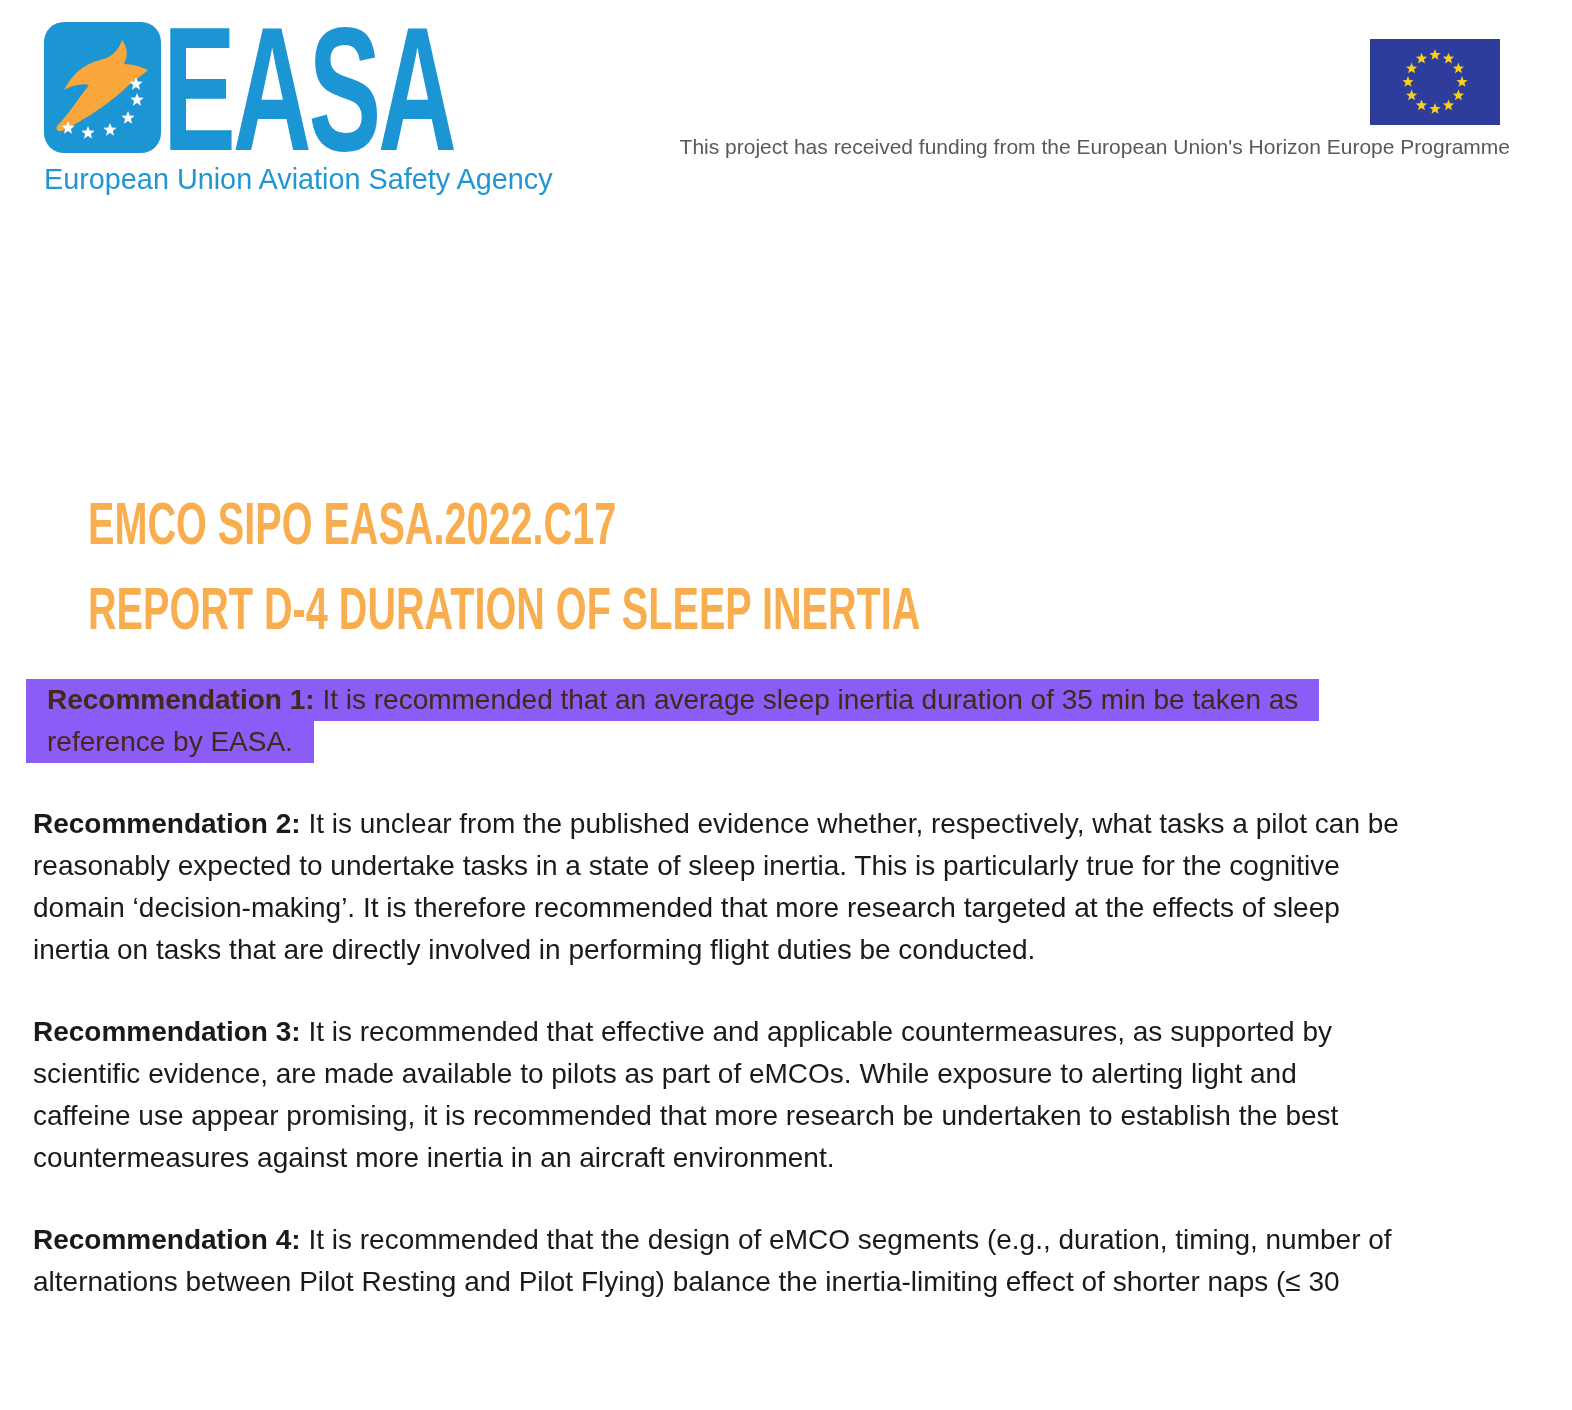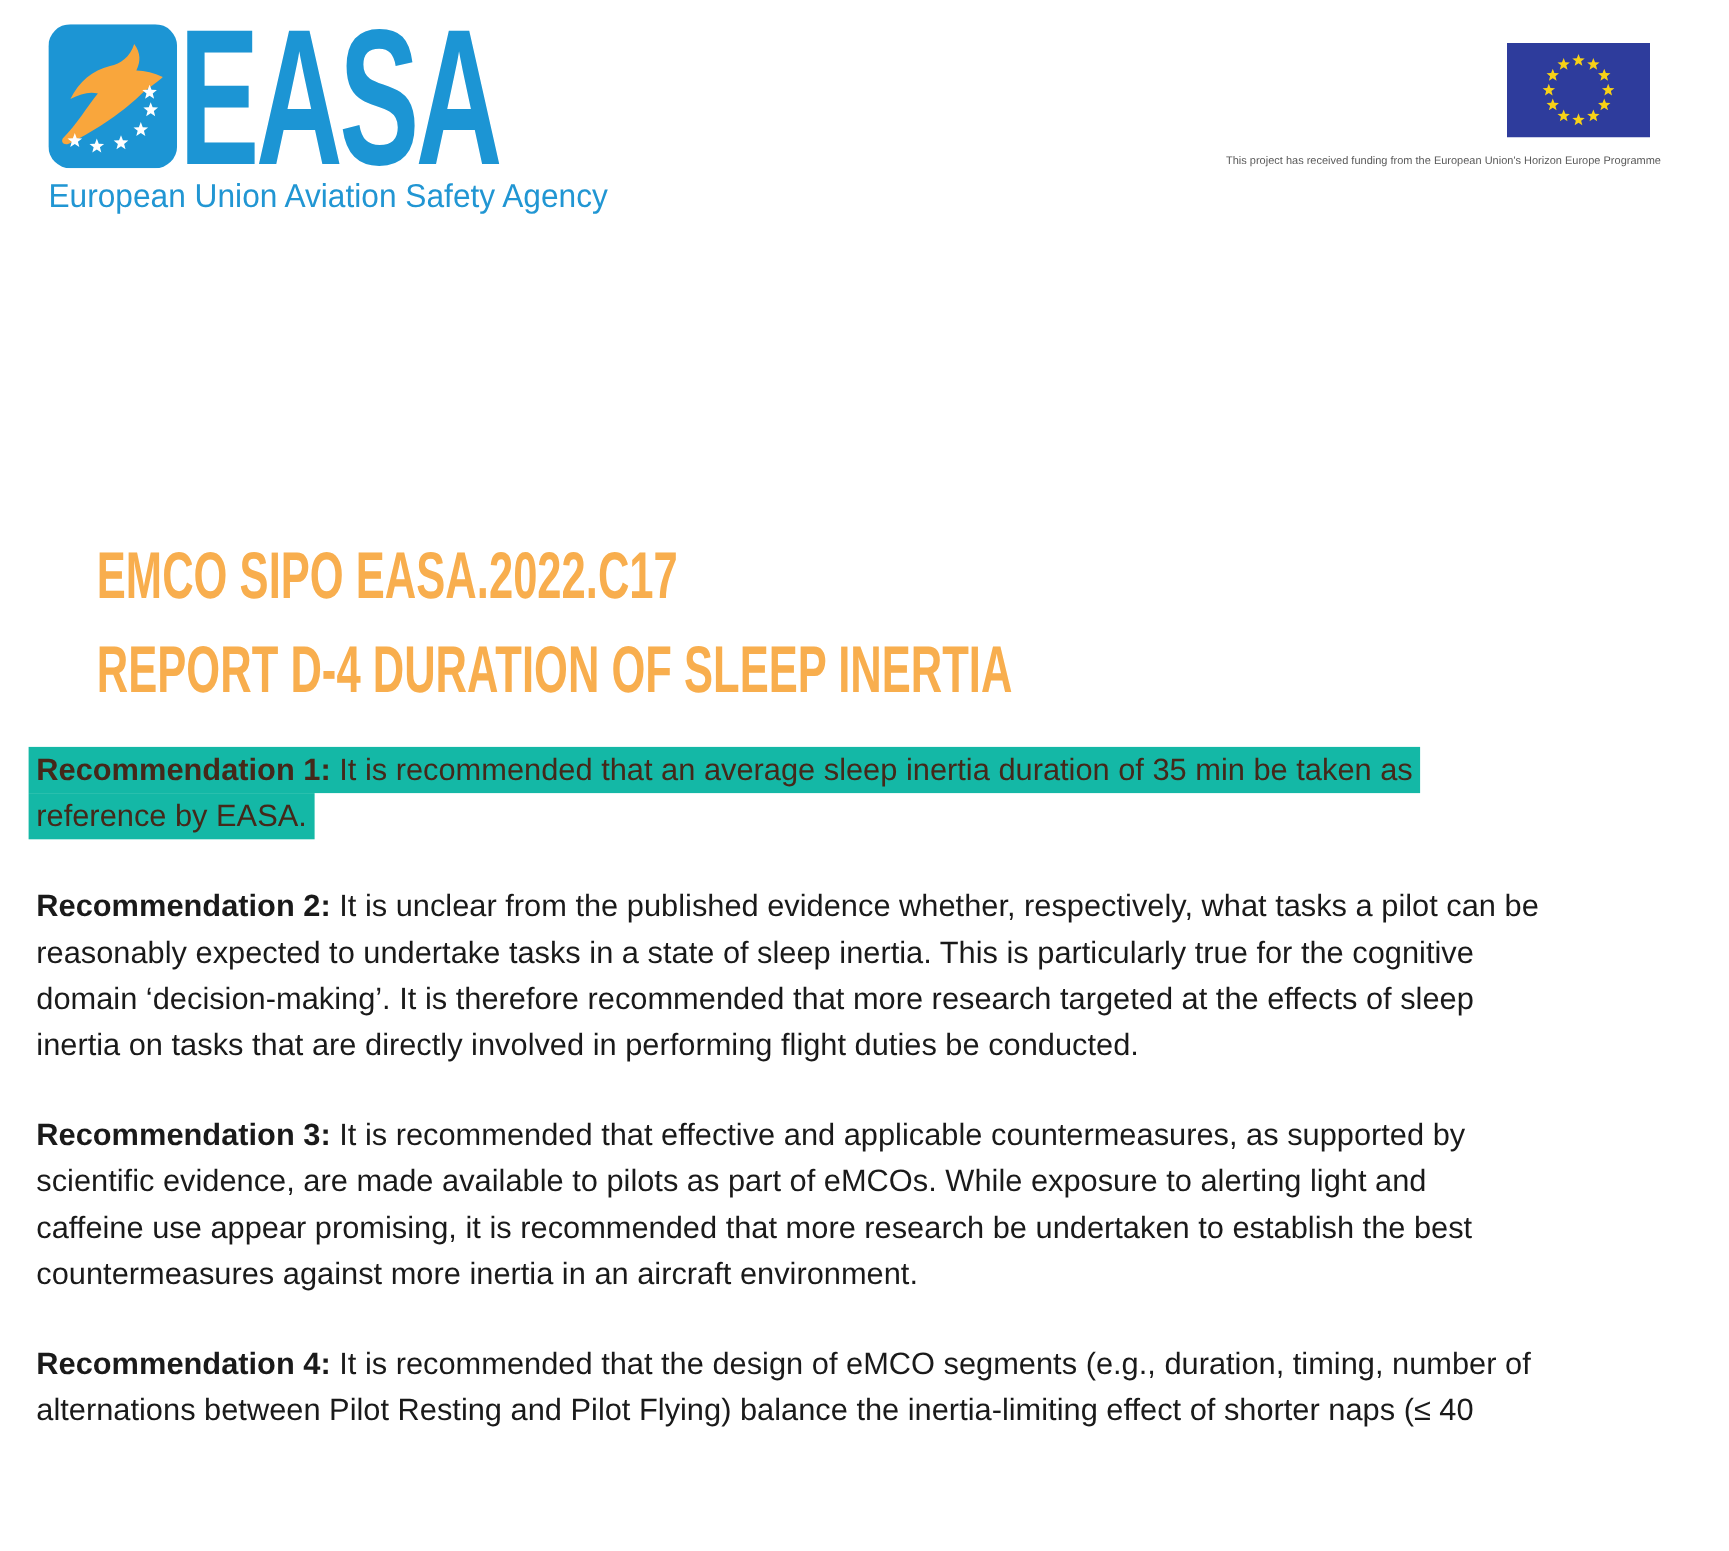--- a/index.html
+++ b/index.html
@@ -17,21 +17,21 @@
     transform:scaleX(0.62);transform-origin:0 0;
   }
   .easa-tagline{
     position:absolute;left:44px;top:162px;
     font-size:30px;line-height:34px;color:#2196D3;white-space:nowrap;
     transform:scaleX(0.96);transform-origin:0 0;
   }
   .eu-flag{position:absolute;left:1370px;top:39px;width:130px;height:86px;}
   .funding-note{
     position:absolute;right:62px;top:137px;
-    font-size:10px;line-height:20px;color:#595959;white-space:nowrap;
+    font-size:21px;line-height:20px;color:#595959;white-space:nowrap;
   }
 
   
   .doc-title{
     position:absolute;left:88px;
     font-size:60px;line-height:60px;font-weight:bold;color:#F8AE4E;
     white-space:nowrap;transform:scaleX(0.66);transform-origin:0 0;
     letter-spacing:0px;
   }
   .doc-title.t1{top:494px;}
@@ -40,23 +40,23 @@
   
   .recommendations{
     position:absolute;left:33px;top:679px;width:1520px;
     font-size:28px;color:#1a1a1a;
   }
   .rec{margin:0 0 40px 0;}
   .line{line-height:42px;white-space:nowrap;}
   .rec-label{font-weight:bold;}
   .rec.highlighted{color:#44281A;}
   .rec.highlighted .hl{
-    background:#14b8a6;
+    background:#8b5cf6;
     display:inline-block;line-height:42px;
-    padding:0 7px;margin-left:-7px;
+    padding:0 21px;margin-left:-7px;
   }
 </style>
 </head>
 <body>
 
 <svg class="easa-logo-box" viewBox="0 0 117 131" xmlns="http://www.w3.org/2000/svg">
   <defs>
     <path id="star" d="M0,-7 L1.76,-2.43 L6.66,-2.16 L2.85,0.93 L4.11,5.66 L0,3 L-4.11,5.66 L-2.85,0.93 L-6.66,-2.16 L-1.76,-2.43 Z"></path>
   </defs>
   <rect x="0" y="0" width="117" height="131" rx="20" fill="#1C95D4"></rect>
@@ -116,15 +116,15 @@
       <div class="line">inertia on tasks that are directly involved in performing flight duties be conducted.</div>
     </div>
     <div class="rec">
       <div class="line"><span class="rec-label">Recommendation 3: </span>It is recommended that effective and applicable countermeasures, as supported by</div>
       <div class="line">scientific evidence, are made available to pilots as part of eMCOs. While exposure to alerting light and</div>
       <div class="line">caffeine use appear promising, it is recommended that more research be undertaken to establish the best</div>
       <div class="line">countermeasures against more inertia in an aircraft environment.</div>
     </div>
     <div class="rec">
       <div class="line"><span class="rec-label">Recommendation 4: </span>It is recommended that the design of eMCO segments (e.g., duration, timing, number of</div>
-      <div class="line">alternations between Pilot Resting and Pilot Flying) balance the inertia-limiting effect of shorter naps (≤ 40</div>
+      <div class="line">alternations between Pilot Resting and Pilot Flying) balance the inertia-limiting effect of shorter naps (≤ 30</div>
     </div>
   </div>
 
 </body></html>

